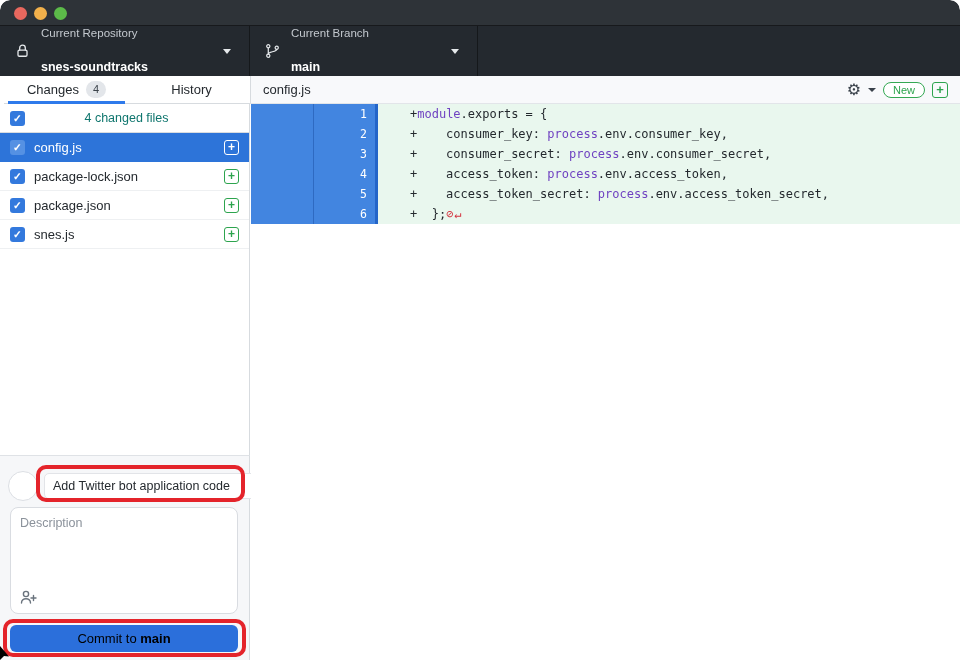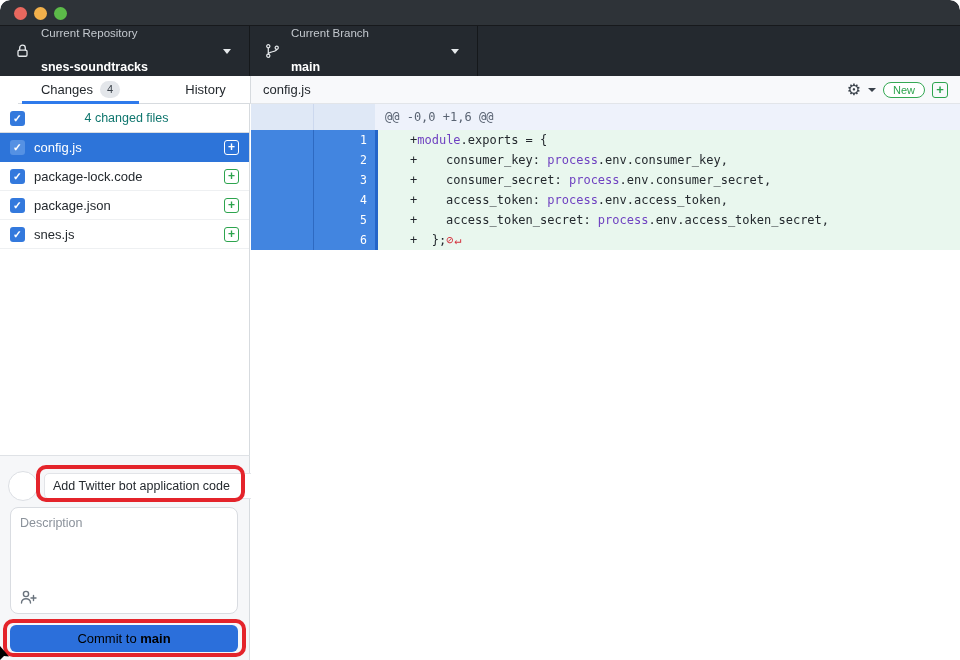--- a/index.html
+++ b/index.html
@@ -21,21 +21,21 @@
   .tb-repo { width:250px; }
   .tb-branch { width:228px; }
   .tb-fetch { width:230px; }
   .tb-icon { margin-left:14px; margin-right:11px; width:16px; height:16px; flex:none; display:flex; align-items:center; justify-content:center; }
   .tb-text { display:flex; flex-direction:column; line-height:1.25;gap:20px; }
   .tb-label { font-size:11.5px; color:#c3c8ce; }
   .tb-value { font-size:12.5px; color:#ffffff; font-weight:bold; }
   .tb-caret { position:absolute; right:18px; top:50%; margin-top:-2px; width:0; height:0; border-left:4.5px solid transparent; border-right:4.5px solid transparent; border-top:5px solid #e6e9ec; }
 
   
-  .tabbar { position:absolute; left:18px; top:76px; width:250px; height:28px; background:#ffffff; display:flex; border-bottom:1px solid #d7dbdf; }
+  .tabbar { position:absolute; left:4px; top:76px; width:250px; height:28px; background:#ffffff; display:flex; border-bottom:1px solid #d7dbdf; }
   .tab { width:125px; display:flex; align-items:center; justify-content:center; gap:7px; font-size:13px; color:#24292e; position:relative; cursor:pointer; }
   .tab-active::after { content:""; position:absolute; left:4px; right:4px; bottom:-1px; height:3px; background:#2f7aeb; }
   .tab-badge { background:#e3e6ea; color:#3c434b; font-size:11px; border-radius:9px; padding:1px 7px; line-height:1.3; }
 
   
   .file-header { position:absolute; left:250px; top:76px; width:710px; height:28px; background:#f8f9fb; border-bottom:1px solid #e2e5e9; border-left:1px solid #d7dbdf; display:flex; align-items:center; }
   .fh-name { font-size:13px; color:#24292e; margin-left:12px; flex:1; }
   .fh-right { display:flex; align-items:center; gap:7px; margin-right:12px; }
   .gear { font-size:16px; color:#39414a; line-height:1; cursor:pointer; }
   .gear-caret { width:0; height:0; border-left:4px solid transparent; border-right:4px solid transparent; border-top:4.5px solid #39414a; cursor:pointer; }
@@ -158,21 +158,21 @@
       <span class="list-header-label">4 changed files</span>
     </div>
     <div id="file-list">
         <div class="file-row selected">
           <span class="checkbox">✓</span>
           <span class="file-name">config.js</span>
           <span class="mini-plus">+</span>
         </div>
         <div class="file-row">
           <span class="checkbox">✓</span>
-          <span class="file-name">package-lock.code</span>
+          <span class="file-name">package-lock.json</span>
           <span class="mini-plus">+</span>
         </div>
         <div class="file-row">
           <span class="checkbox">✓</span>
           <span class="file-name">package.json</span>
           <span class="mini-plus">+</span>
         </div>
         <div class="file-row">
           <span class="checkbox">✓</span>
           <span class="file-name">snes.js</span>
@@ -191,25 +191,20 @@
           <path class="stroke" stroke="#6a737d" stroke-width="1.4" d="M2.5 14c0-2.6 2-4.3 4.5-4.3s4.5 1.7 4.5 4.3"></path>
           <path class="stroke" stroke="#6a737d" stroke-width="1.4" d="M14.5 6.5v5M12 9h5"></path>
         </svg>
     </span>
     <button class="commit-btn">
       <span>Commit to</span>&nbsp;<strong>main</strong>
     </button>
   </div>
 
   <div class="diff">
-    <div class="dline hunk-row">
-      <span class="gut"></span>
-      <span class="gut num"></span>
-      <span class="code">@@ -0,0 +1,6 @@</span>
-    </div>
     <div id="diff-lines">
         <div class="dline added">
           <span class="gut"></span>
           <span class="gut num">1</span>
           <span class="code"><span>+</span><span class="keyword">module</span><span>.exports = {</span></span>
         </div>
         <div class="dline added">
           <span class="gut"></span>
           <span class="gut num">2</span>
           <span class="code"><span>+    consumer_key: </span><span class="keyword">process</span><span>.env.consumer_key,</span></span>

